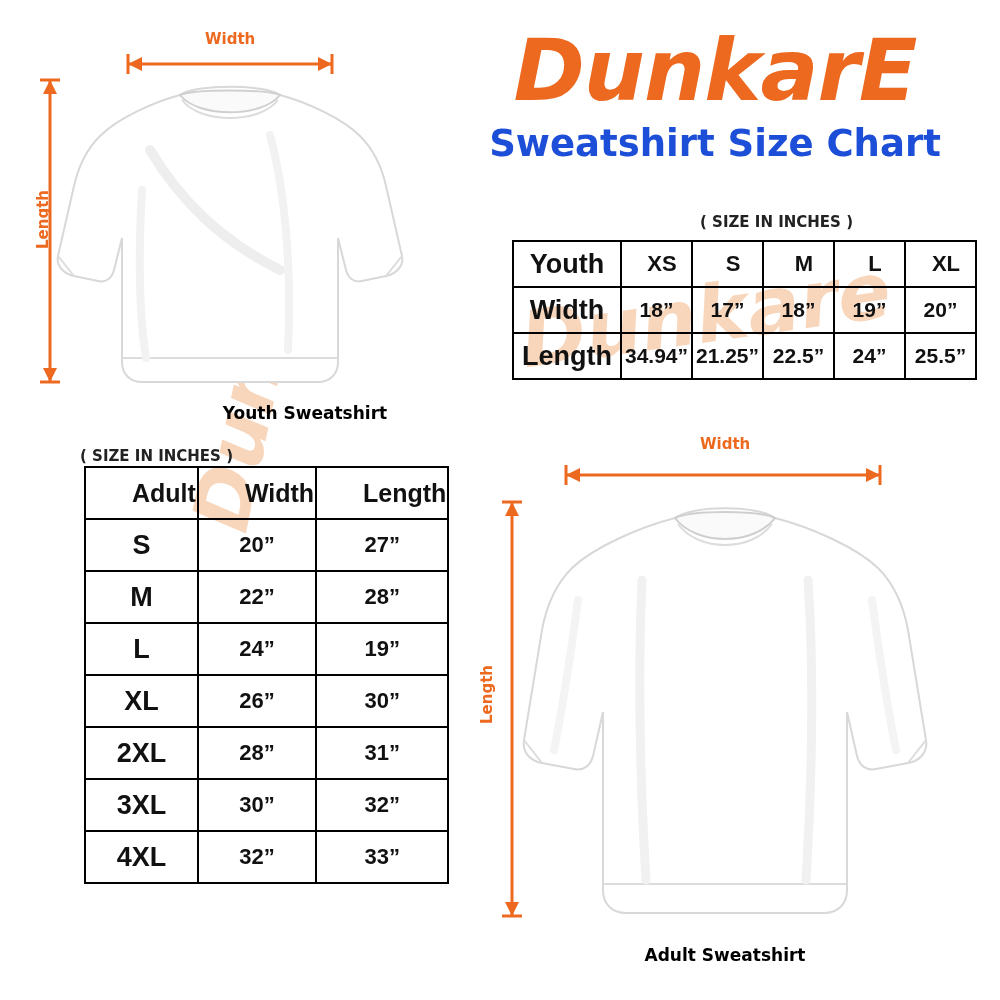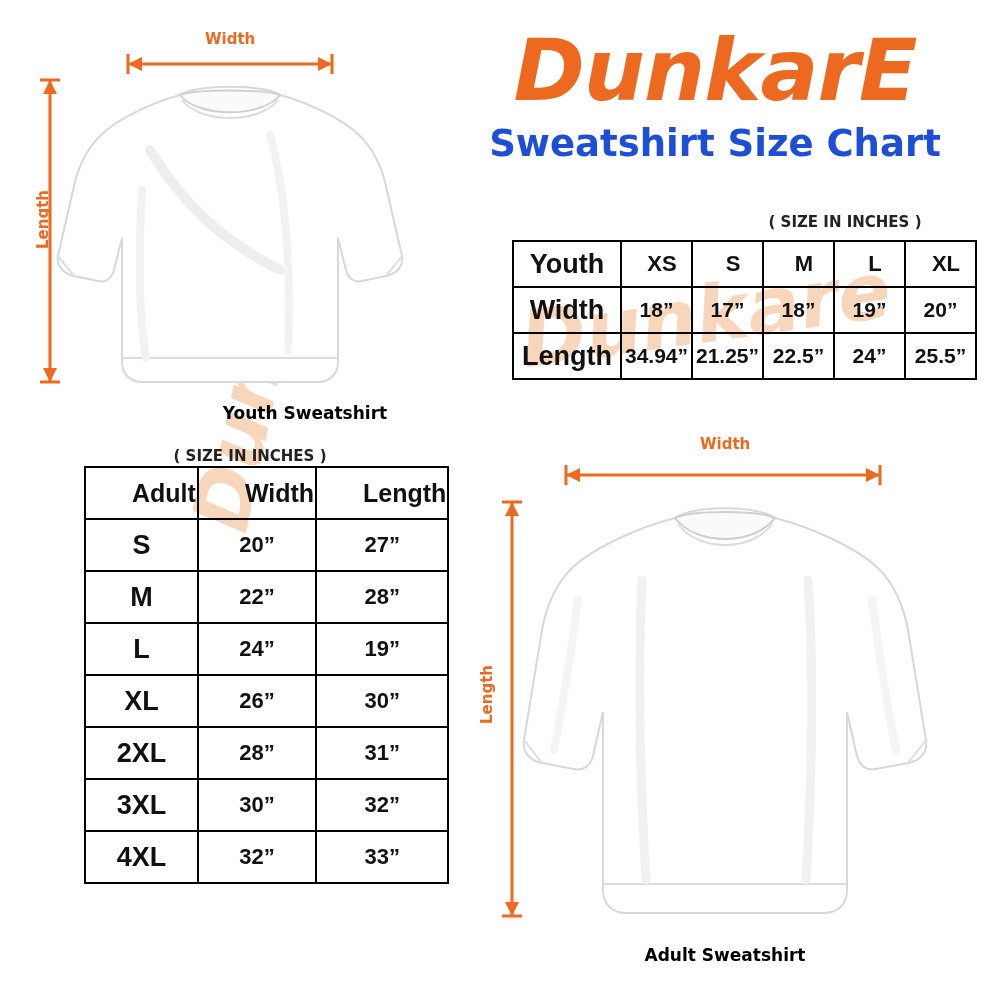--- a/index.html
+++ b/index.html
@@ -37,21 +37,20 @@
     color:#1d4ed8;
     letter-spacing:0px;
   }
 
   
   .inches-note {
     font-family:"DejaVu Sans", sans-serif;
     font-size:15px;
     font-weight:600;
     color:#222;
-    text-align:center;
   }
   .note-youth { position:absolute; left:700px; top:213px; width:290px; }
   .note-adult { position:absolute; left:80px; top:447px; width:340px; }
 
   
   table { border-collapse:collapse; background:transparent; }
   table td {
     border:2px solid #000;
     text-align:center;
     font-family:Liberation Sans, sans-serif;

